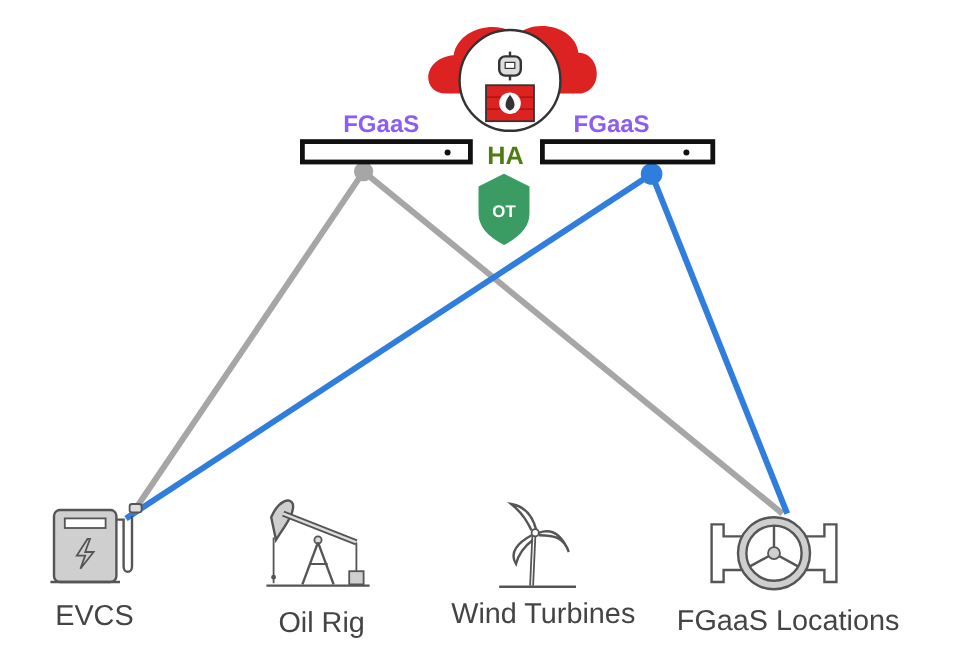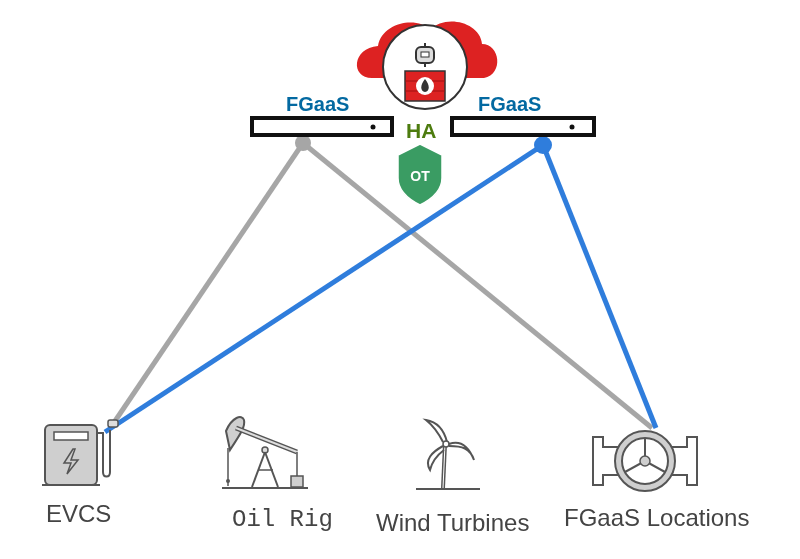--- a/index.html
+++ b/index.html
@@ -1,21 +1,21 @@
 <!DOCTYPE html>
 <html><head>
 <meta charset="utf-8">
 <style>
   html, body { margin: 0; padding: 0; background: #ffffff; }
   body { width: 800px; height: 559px; position: relative; overflow: hidden;
          font-family: "Liberation Sans", sans-serif; }
   svg { position: absolute; left: 0; top: 0; }
   .lbl { position: absolute; color: #444444; font-size: 24px; white-space: nowrap;
          font-family: "Liberation Sans", sans-serif; }
-  .fg { position: absolute; color: #0369a1; font-size: 20px; font-weight: bold;
+  .fg { position: absolute; color: #8b5cf6; font-size: 20px; font-weight: bold;
         font-family: "Liberation Sans", sans-serif; }
   .ha { position: absolute; color: #4d7c0f; font-size: 21px; font-weight: bold;
         font-family: "Liberation Sans", sans-serif; }
 </style>
 </head>
 <body>
 
 <svg width="800" height="559" viewBox="0 0 800 559">
 
   <line x1="303" y1="143" x2="113" y2="424" stroke="#a6a6a6" stroke-width="5"></line>
@@ -99,15 +99,15 @@
     <line x1="645" y1="461" x2="665" y2="472" stroke="#555" stroke-width="2"></line>
     <circle cx="645" cy="461" r="5" fill="#cfcfcf" stroke="#555" stroke-width="1.5"></circle>
   </g>
 </svg>
 
 <div class="fg" style="left:286px; top:93px;">FGaaS</div>
 <div class="fg" style="left:478px; top:93px;">FGaaS</div>
 <div class="ha" style="left:406px; top:119px;">HA</div>
 
 <div class="lbl" style="left:46px; top:500px;">EVCS</div>
-<div class="lbl" style="left:232px; top:506px;font-family:Liberation Mono, monospace;">Oil Rig</div>
-<div class="lbl" style="left:376px; top:509px;">Wind Turbines</div>
+<div class="lbl" style="left:232px; top:506px;">Oil Rig</div>
+<div class="lbl" style="left:376px; top:498px;">Wind Turbines</div>
 <div class="lbl" style="left:564px; top:504px;">FGaaS Locations</div>
 
 </body></html>

